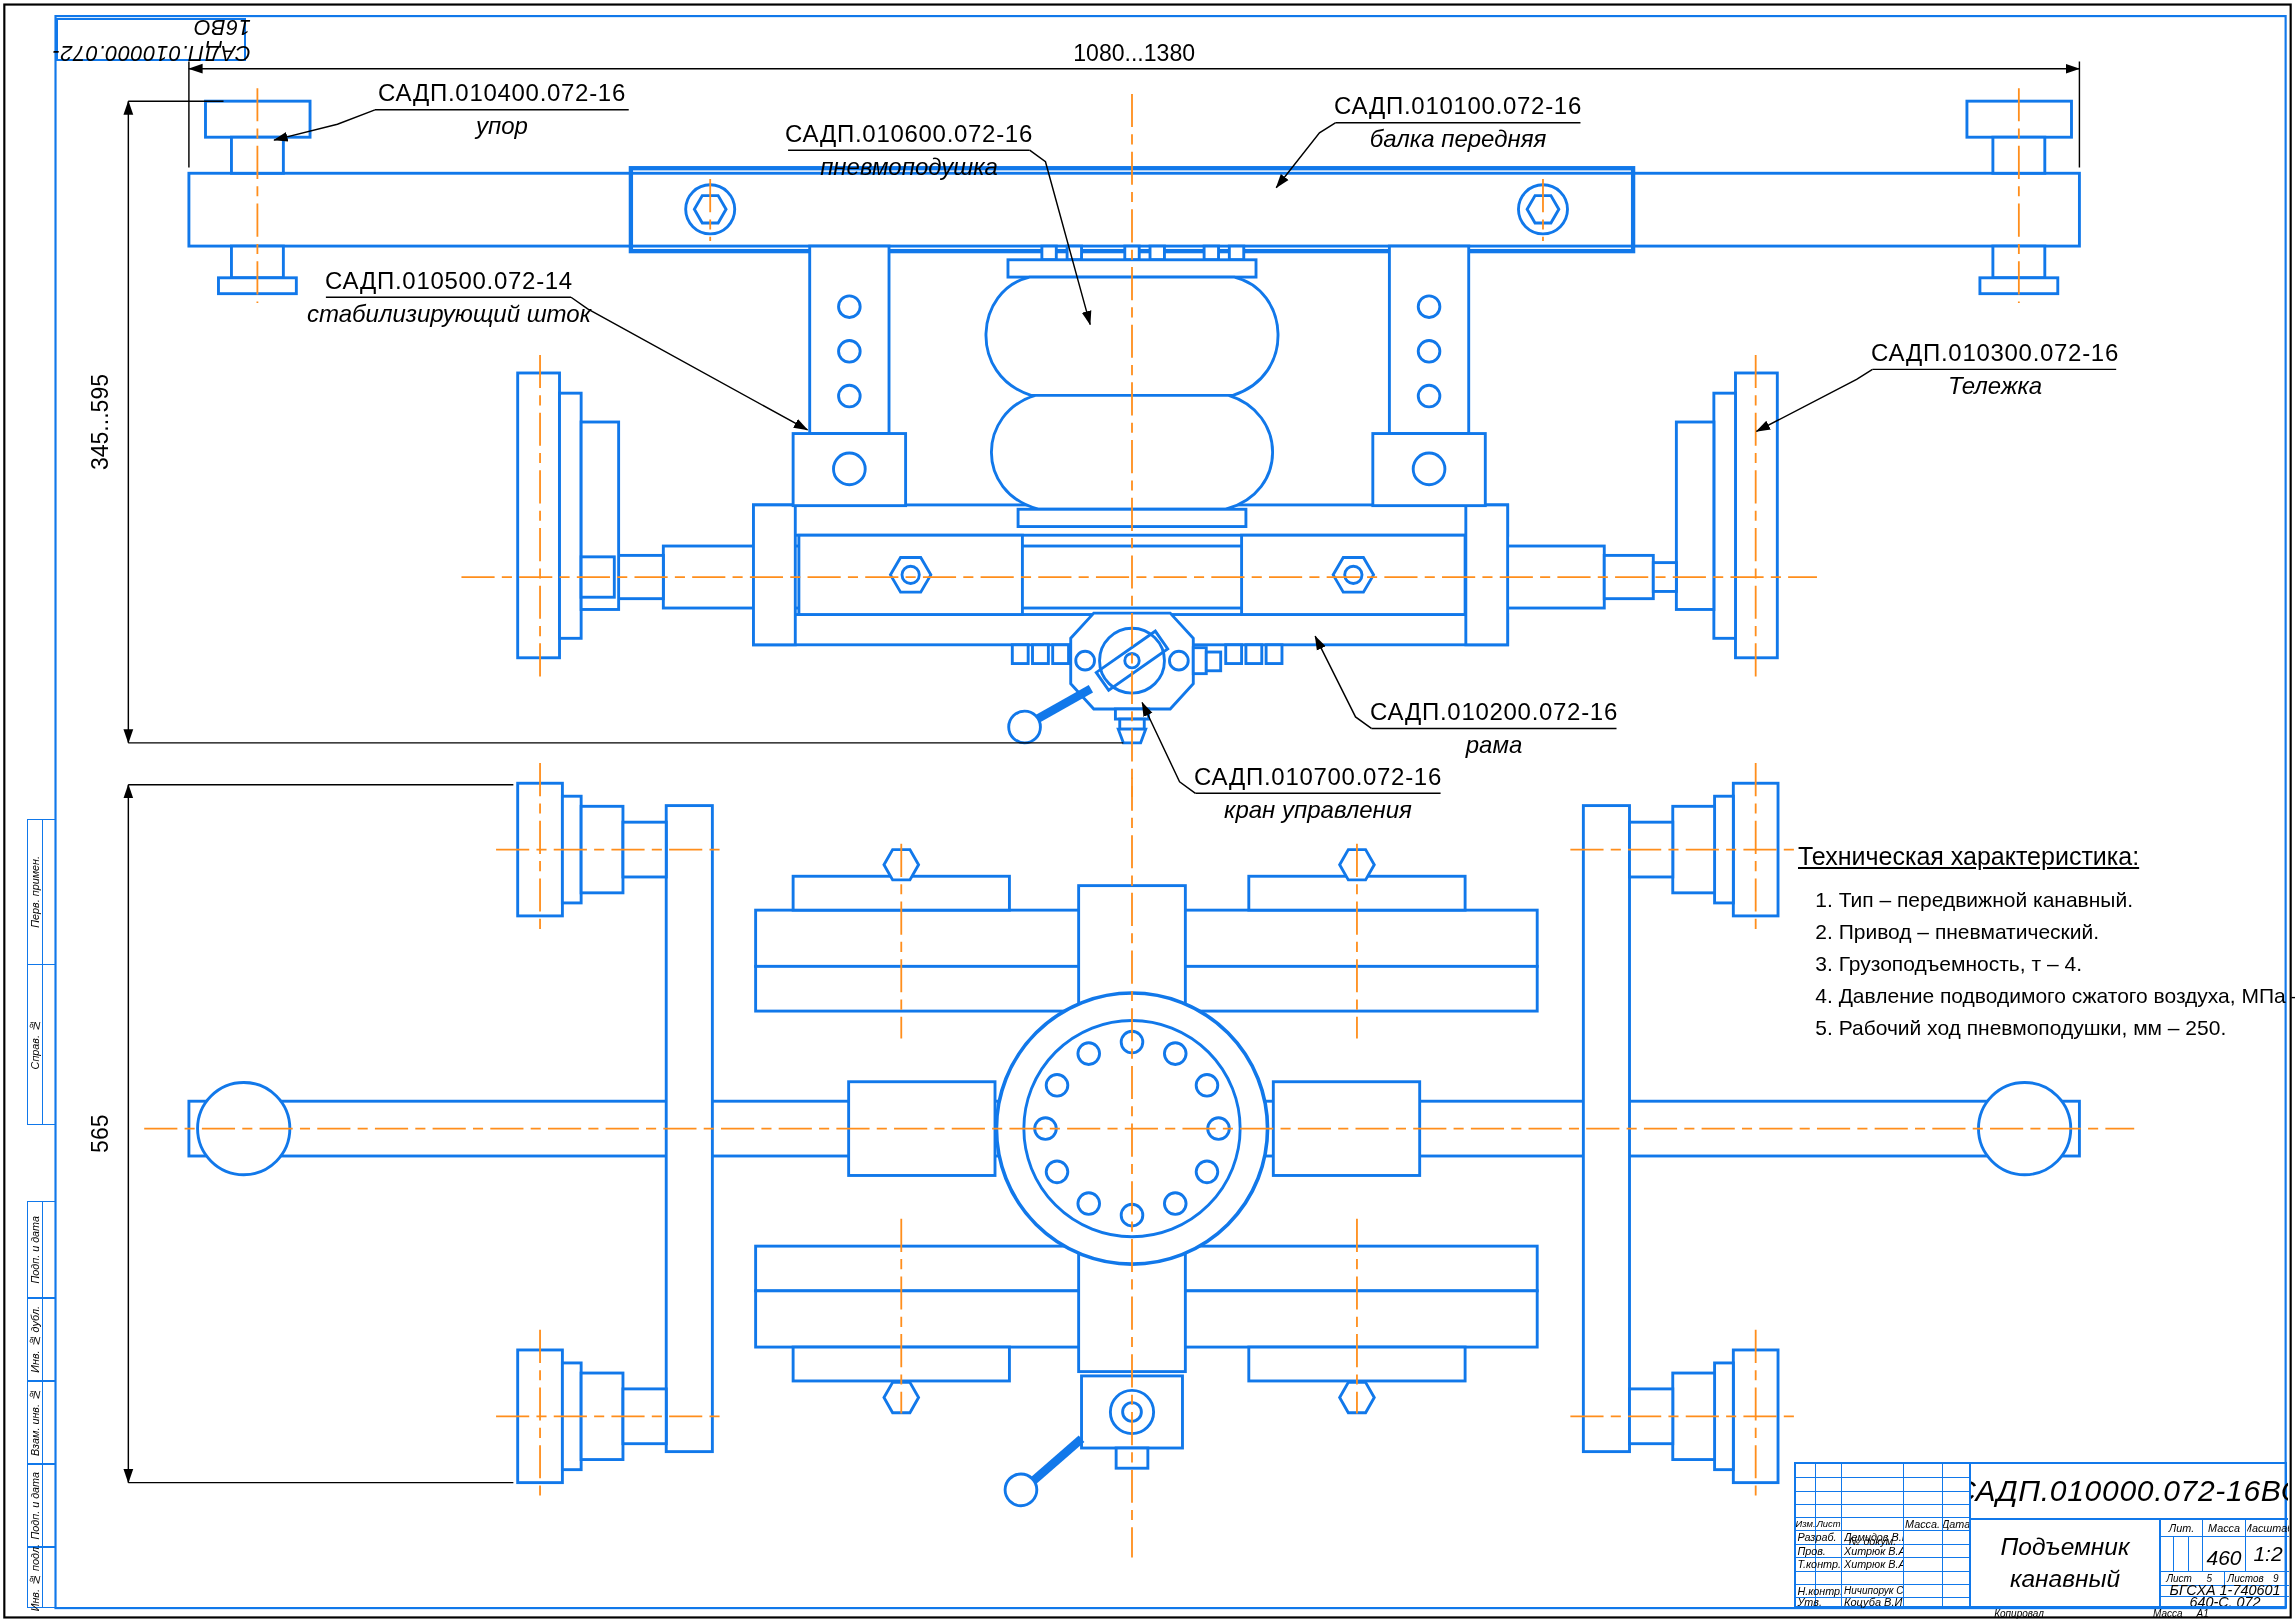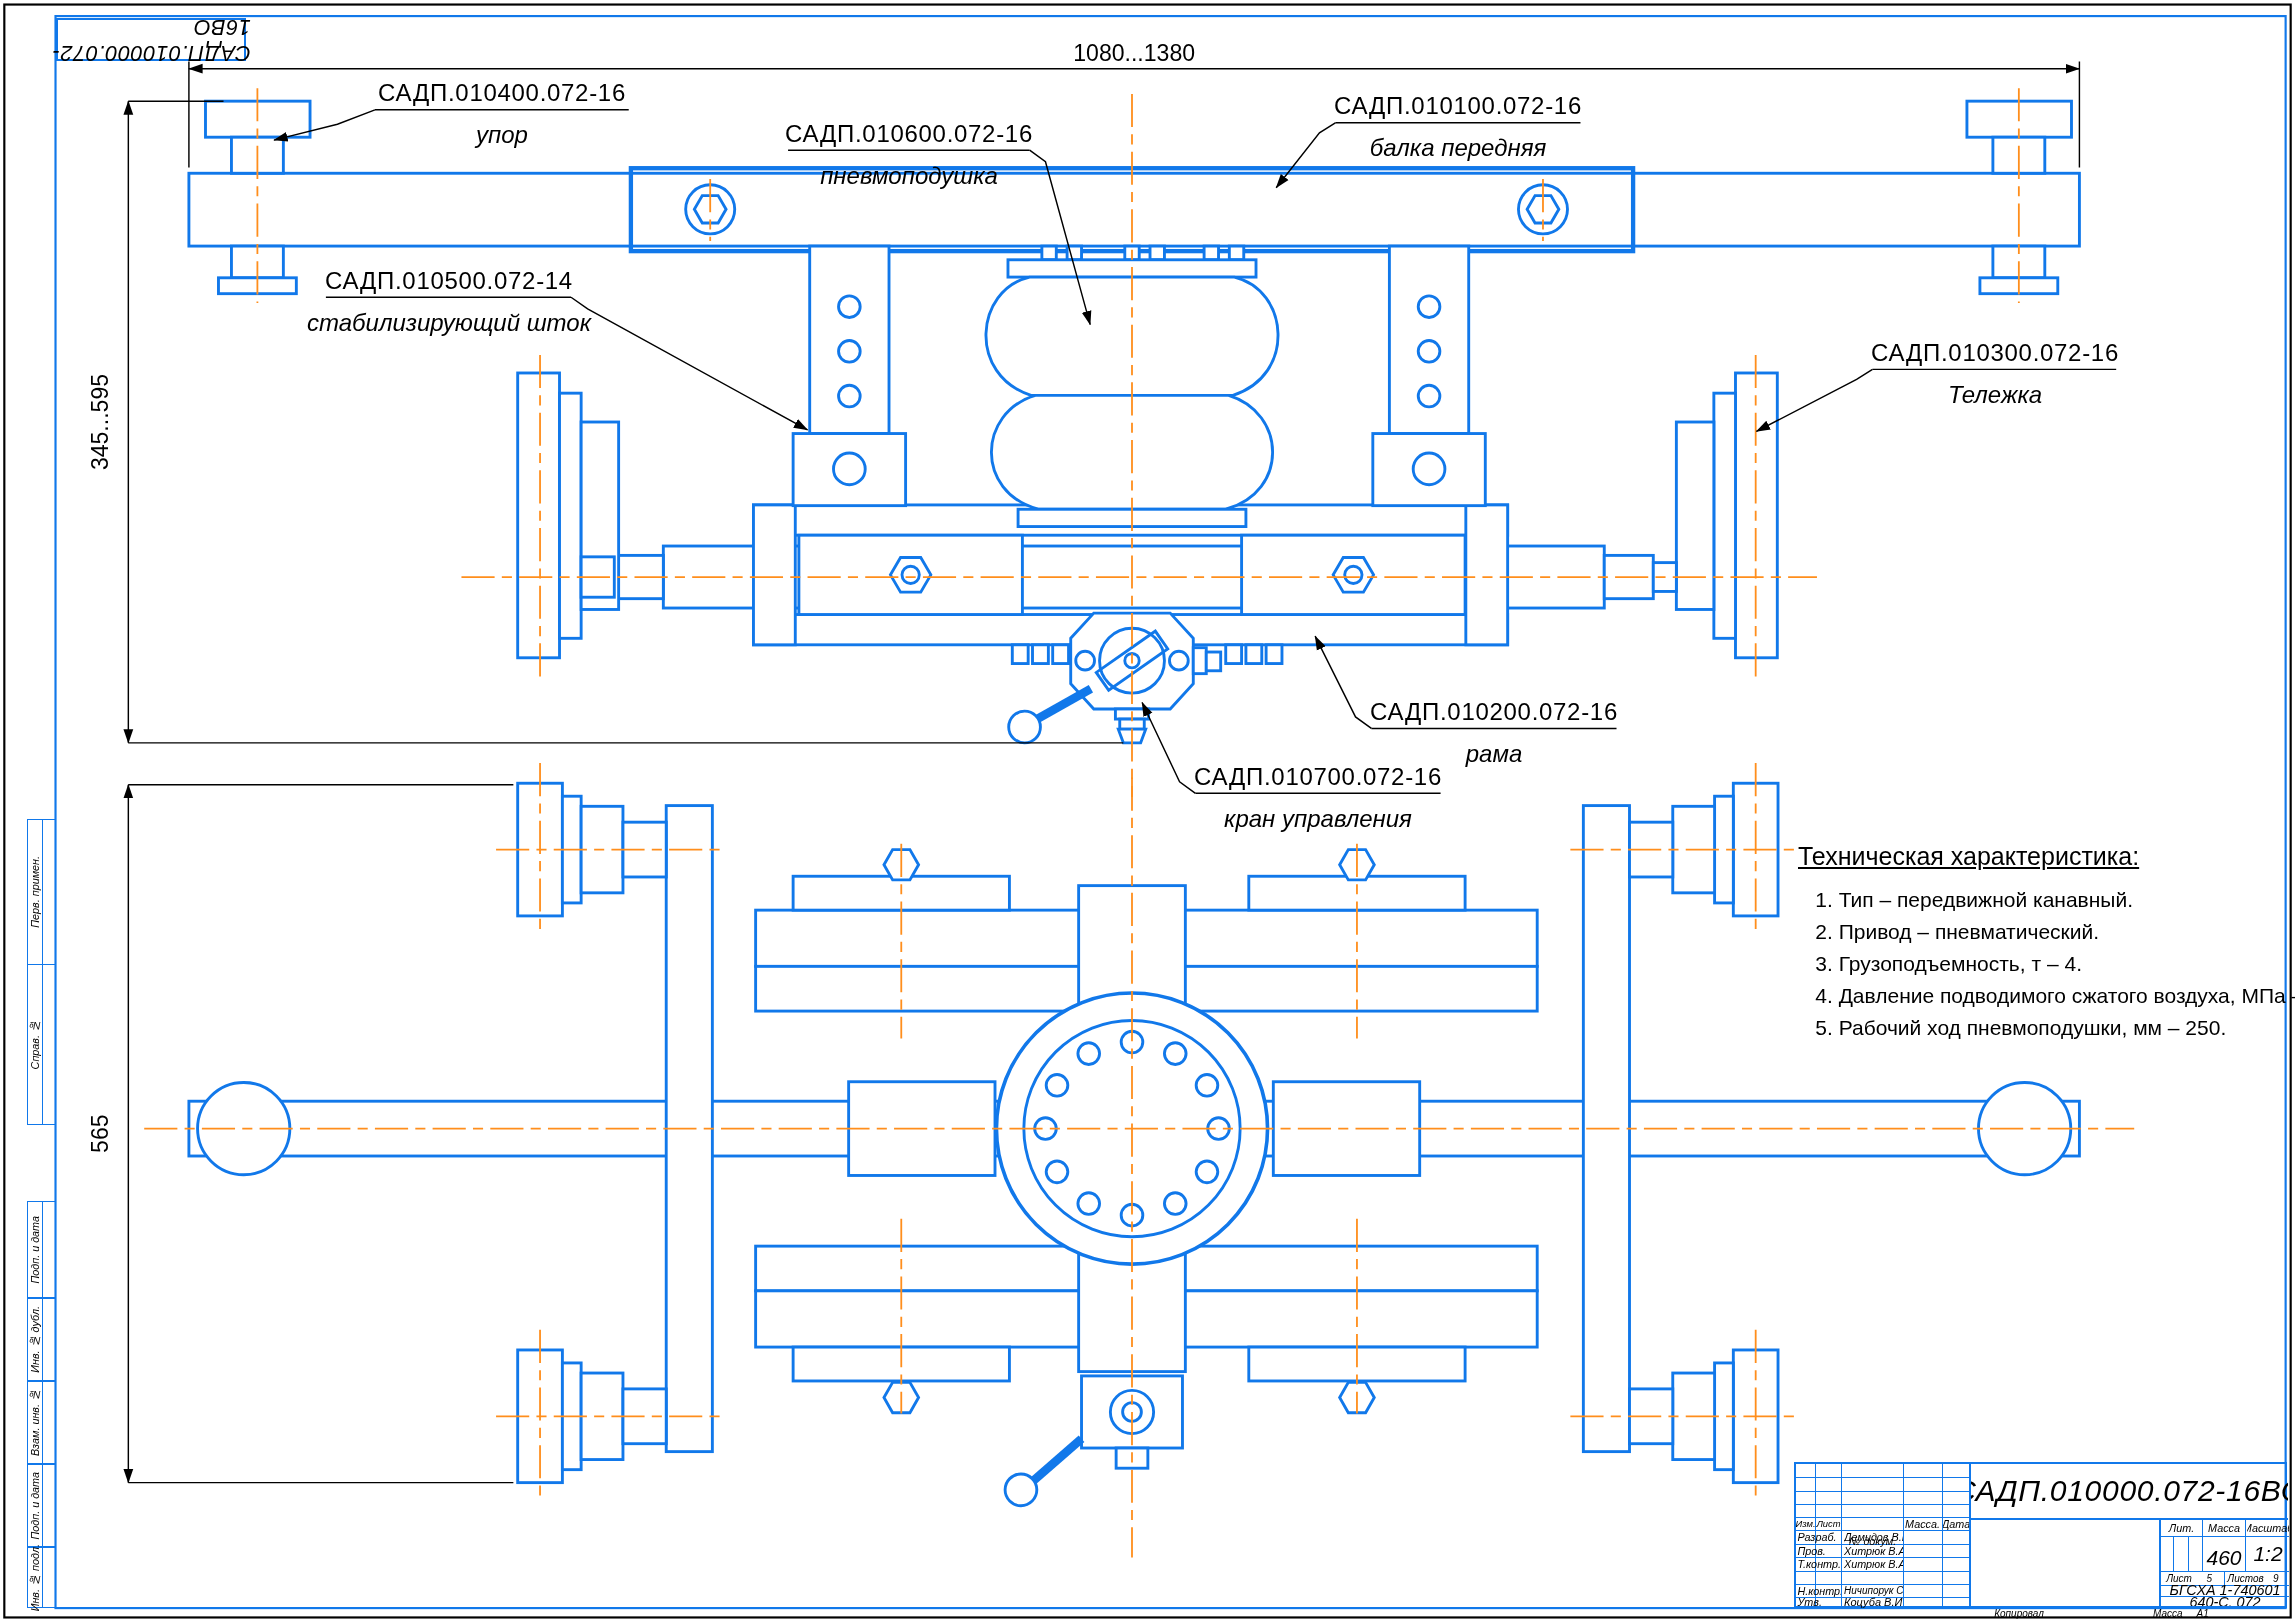--- a/index.html
+++ b/index.html
@@ -2,21 +2,21 @@
 <html style="font-size:11.5px"><head>
 <meta charset="utf-8">
 <style>
   html,body{margin:0;padding:0;background:#fff;}
   body{width:2295px;height:1622px;position:relative;font-family:"Liberation Sans",sans-serif;color:#000;overflow:hidden;}
   svg{position:absolute;left:0;top:0;}
   svg text{font-family:"Liberation Sans",sans-serif;fill:#000;}
   .abs{position:absolute;}
   .callout{position:absolute;transform:translateX(-50%);text-align:center;white-space:nowrap;}
   .c-code{font-size:24px;height:33px;line-height:33px;letter-spacing:0.7px;}
-  .c-name{font-size:24px;font-style:italic;margin-top:12px;}
+  .c-name{font-size:24px;font-style:italic;margin-top:3px;}
   .tech{position:absolute;left:1798px;top:842px;}
   .tech-title{font-size:25px;text-decoration:underline;white-space:nowrap;}
   .tech-items{margin-top:13px;padding-left:17.3px;}
   .tech-item{font-size:21px;line-height:32px;white-space:nowrap;}
   
   .tb{position:absolute;left:1794px;top:1462px;width:493px;height:146px;border:2.2px solid #1178EA;box-sizing:border-box;}
   .tbl{position:absolute;background:#1178EA;}
   .tbc{position:absolute;display:flex;align-items:center;justify-content:center;font-style:italic;overflow:hidden;white-space:nowrap;}
   .corner-stamp{position:absolute;left:56px;top:18px;width:190px;height:43px;border:2.2px solid #1178EA;box-sizing:border-box;display:flex;align-items:center;justify-content:center;}
   .corner-stamp span{transform:rotate(180deg);font-size:21.6px;font-style:italic;letter-spacing:0.7px;}
@@ -400,20 +400,24 @@
   <div class="tbc" style="left:48px;top:80px;width:59px;height:13px;font-size:10.8px;justify-content:flex-start">Хитрюк В.А.</div>
   <div class="tbc" style="left:1.4px;top:93px;width:44px;height:13.7px;font-size:10.8px;justify-content:flex-start">Т.контр.</div>
   <div class="tbc" style="left:48px;top:93px;width:59px;height:13.7px;font-size:10.8px;justify-content:flex-start">Хитрюк В.А.</div>
   <div class="tbc" style="left:1.4px;top:120px;width:44px;height:13.7px;font-size:10.8px;justify-content:flex-start">Н.контр.</div>
   <div class="tbc" style="left:48px;top:120px;width:59px;height:13.7px;font-size:10px;justify-content:flex-start">Ничипорук С.Н.</div>
   <div class="tbc" style="left:1.4px;top:133px;width:44px;height:10.8px;font-size:10.8px;justify-content:flex-start">Утв.</div>
   <div class="tbc" style="left:48px;top:133px;width:59px;height:10.8px;font-size:11px;justify-content:flex-start">Коцуба В.И.</div>
 
   <div class="tbc" style="left:175px;top:0;width:317px;height:54px;font-size:30px;letter-spacing:0.7px">САДП.010000.072-16ВО</div>
 
+  <div class="abs" style="left:175px;top:56px;width:188px;height:86px;display:flex;flex-direction:column;align-items:center;justify-content:center;font-style:italic;font-size:24.5px;line-height:32px">
+    <div>Подъемник</div>
+    <div>канавный</div>
+  </div>
 
   <div class="tbc" style="left:365px;top:56px;width:41px;height:16px;font-size:10.8px">Лит.</div>
   <div class="tbc" style="left:407px;top:56px;width:42px;height:16px;font-size:10.8px">Масса</div>
   <div class="tbc" style="left:451px;top:56px;width:42px;height:16px;font-size:10.8px">Масштаб</div>
   <div class="tbc" style="left:407px;top:74px;width:42px;height:40px;font-size:21px">460</div>
   <div class="tbc" style="left:451px;top:74px;width:42px;height:32px;font-size:21px">1:2</div>
 
   <div class="tbc" style="left:365px;top:107px;width:36px;height:14.4px;font-size:10px">Лист</div>
   <div class="tbc" style="left:401px;top:107px;width:24.5px;height:14.4px;font-size:10px">5</div>
   <div class="tbc" style="left:430px;top:107px;width:39px;height:14.4px;font-size:10px">Листов</div>

